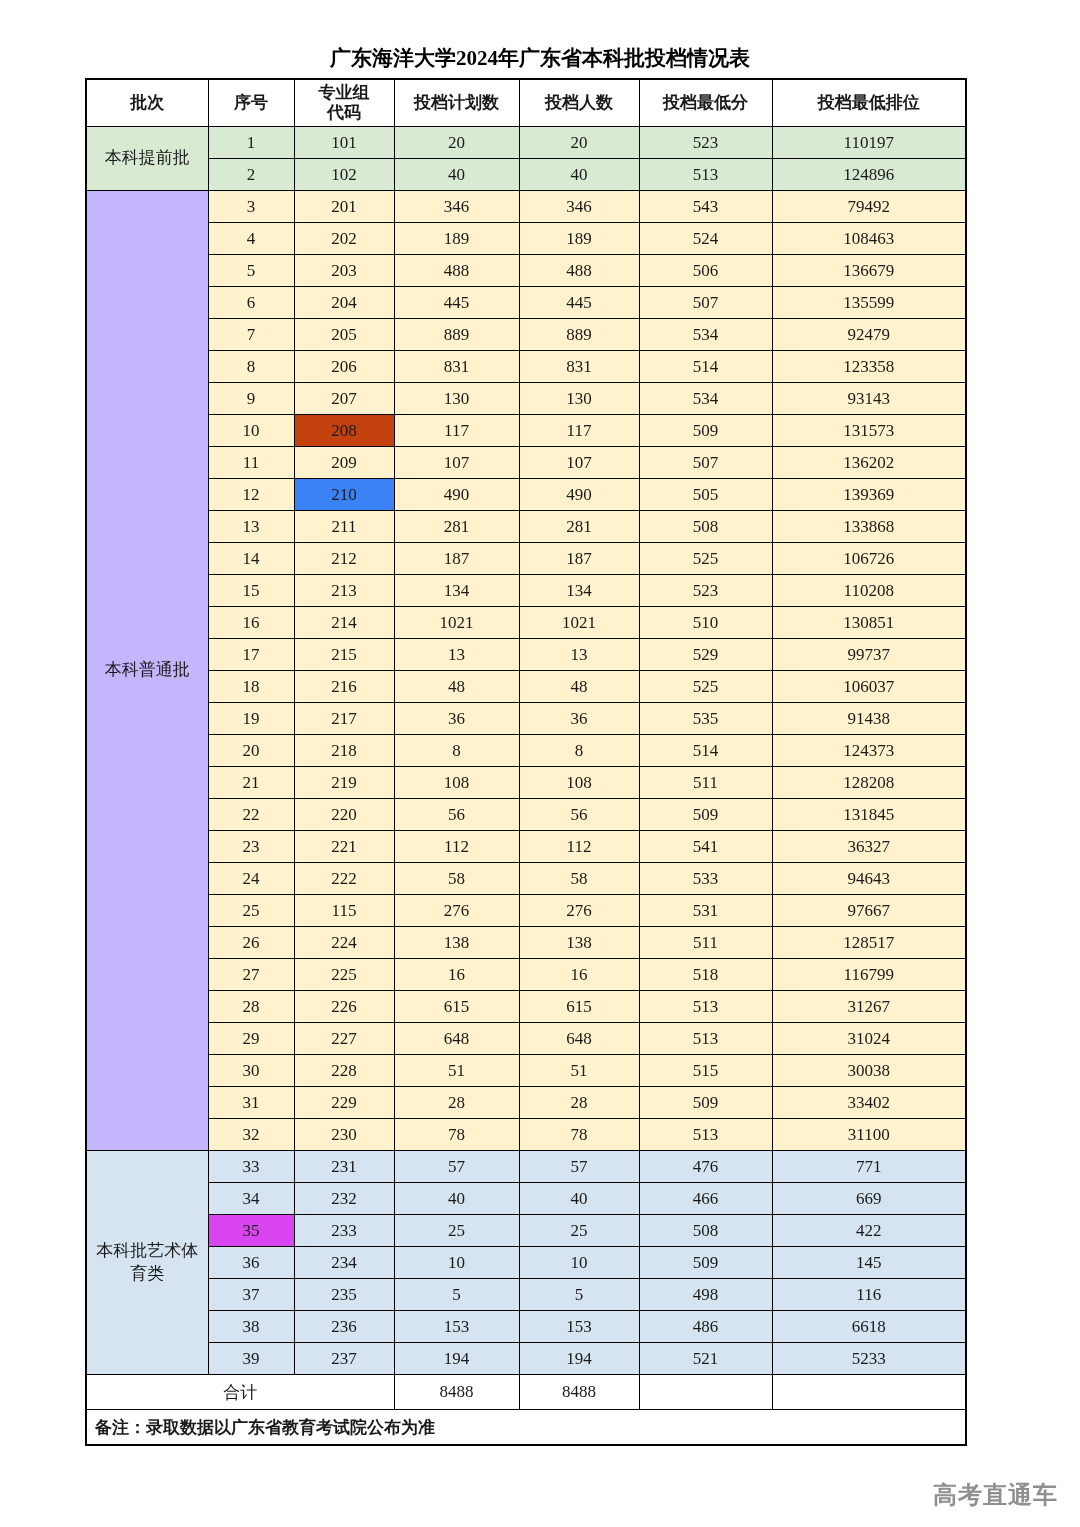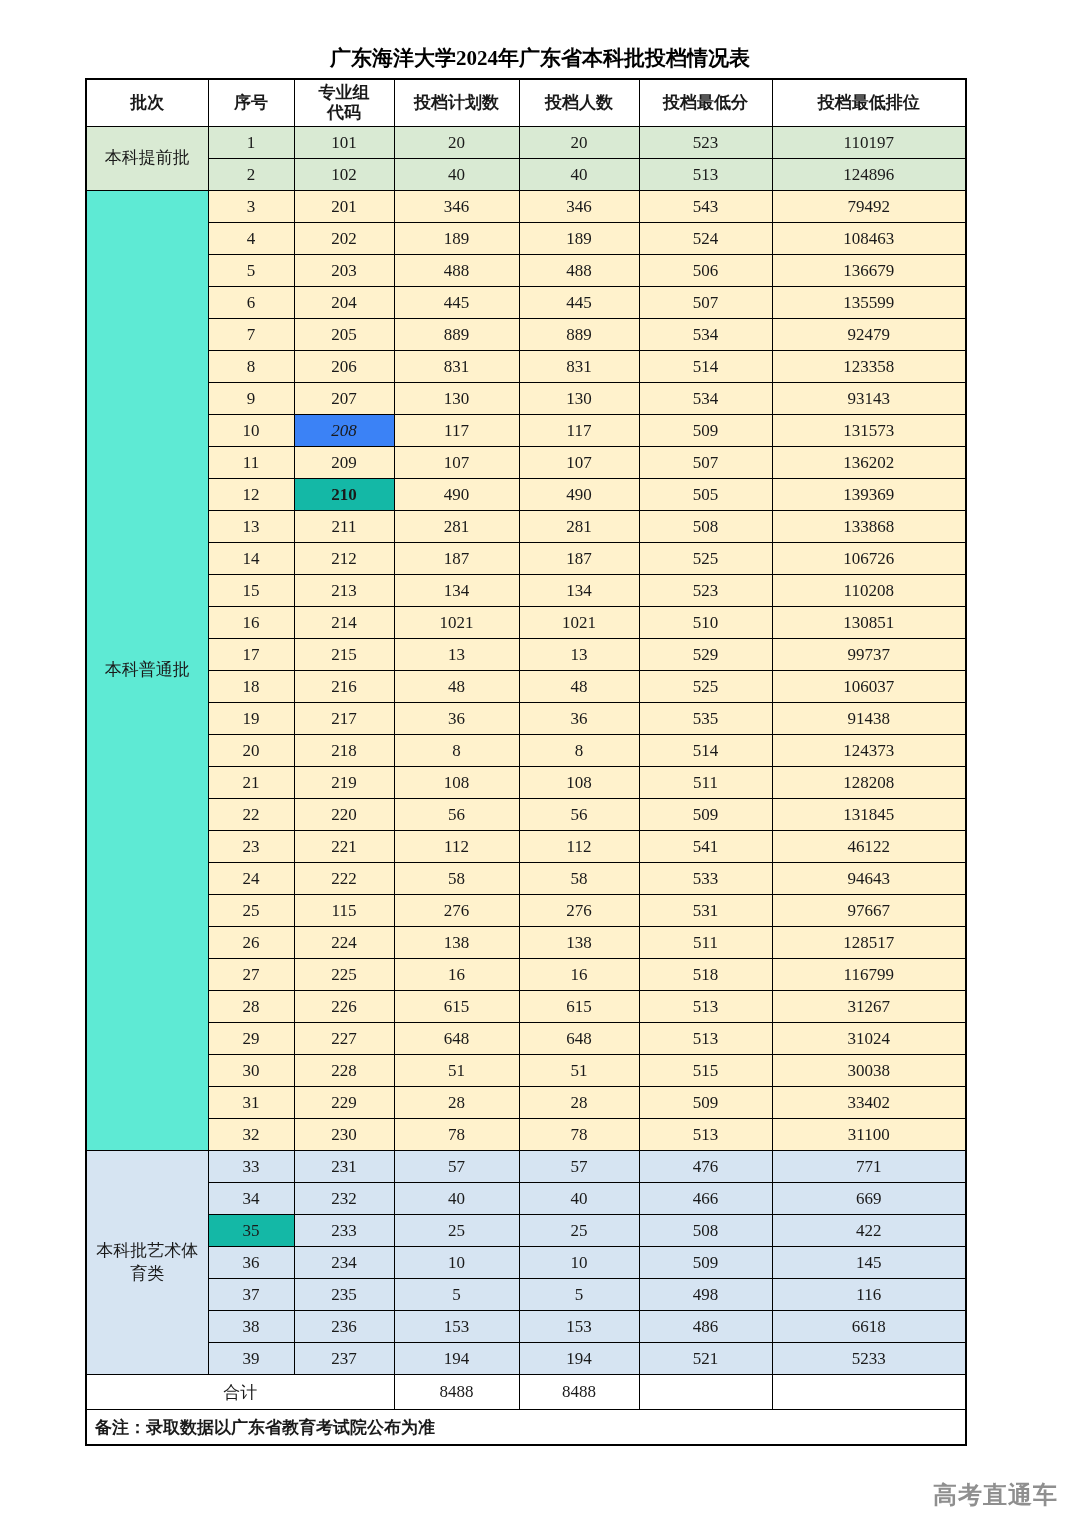--- a/index.html
+++ b/index.html
@@ -110,21 +110,21 @@
       </tr>
       <tr>
         <td style="background: rgb(217, 234, 211);">2</td>
         <td style="background: rgb(217, 234, 211);">102</td>
         <td style="background: rgb(217, 234, 211);">40</td>
         <td style="background: rgb(217, 234, 211);">40</td>
         <td style="background: rgb(217, 234, 211);">513</td>
         <td style="background: rgb(217, 234, 211);">124896</td>
       </tr>
       <tr>
-        <td rowspan="30" class="batch" style="background: #5eead4;">本科普通批</td>
+        <td rowspan="30" class="batch" style="background: #c4b5fd;">本科普通批</td>
         <td style="background: rgb(255, 242, 204);">3</td>
         <td style="background: rgb(255, 242, 204);">201</td>
         <td style="background: rgb(255, 242, 204);">346</td>
         <td style="background: rgb(255, 242, 204);">346</td>
         <td style="background: rgb(255, 242, 204);">543</td>
         <td style="background: rgb(255, 242, 204);">79492</td>
       </tr>
       <tr>
         <td style="background: rgb(255, 242, 204);">4</td>
         <td style="background: rgb(255, 242, 204);">202</td>
@@ -168,37 +168,37 @@
       <tr>
         <td style="background: rgb(255, 242, 204);">9</td>
         <td style="background: rgb(255, 242, 204);">207</td>
         <td style="background: rgb(255, 242, 204);">130</td>
         <td style="background: rgb(255, 242, 204);">130</td>
         <td style="background: rgb(255, 242, 204);">534</td>
         <td style="background: rgb(255, 242, 204);">93143</td>
       </tr>
       <tr>
         <td style="background: rgb(255, 242, 204);">10</td>
-        <td style="background: #3b82f6; font-style: italic;">208</td>
+        <td style="background: #c2410c;">208</td>
         <td style="background: rgb(255, 242, 204);">117</td>
         <td style="background: rgb(255, 242, 204);">117</td>
         <td style="background: rgb(255, 242, 204);">509</td>
         <td style="background: rgb(255, 242, 204);">131573</td>
       </tr>
       <tr>
         <td style="background: rgb(255, 242, 204);">11</td>
         <td style="background: rgb(255, 242, 204);">209</td>
         <td style="background: rgb(255, 242, 204);">107</td>
         <td style="background: rgb(255, 242, 204);">107</td>
         <td style="background: rgb(255, 242, 204);">507</td>
         <td style="background: rgb(255, 242, 204);">136202</td>
       </tr>
       <tr>
         <td style="background: rgb(255, 242, 204);">12</td>
-        <td style="background: #14b8a6; font-weight: bold;">210</td>
+        <td style="background: #3b82f6;">210</td>
         <td style="background: rgb(255, 242, 204);">490</td>
         <td style="background: rgb(255, 242, 204);">490</td>
         <td style="background: rgb(255, 242, 204);">505</td>
         <td style="background: rgb(255, 242, 204);">139369</td>
       </tr>
       <tr>
         <td style="background: rgb(255, 242, 204);">13</td>
         <td style="background: rgb(255, 242, 204);">211</td>
         <td style="background: rgb(255, 242, 204);">281</td>
         <td style="background: rgb(255, 242, 204);">281</td>
@@ -276,21 +276,21 @@
         <td style="background: rgb(255, 242, 204);">56</td>
         <td style="background: rgb(255, 242, 204);">509</td>
         <td style="background: rgb(255, 242, 204);">131845</td>
       </tr>
       <tr>
         <td style="background: rgb(255, 242, 204);">23</td>
         <td style="background: rgb(255, 242, 204);">221</td>
         <td style="background: rgb(255, 242, 204);">112</td>
         <td style="background: rgb(255, 242, 204);">112</td>
         <td style="background: rgb(255, 242, 204);">541</td>
-        <td style="background: rgb(255, 242, 204);">46122</td>
+        <td style="background: rgb(255, 242, 204);">36327</td>
       </tr>
       <tr>
         <td style="background: rgb(255, 242, 204);">24</td>
         <td style="background: rgb(255, 242, 204);">222</td>
         <td style="background: rgb(255, 242, 204);">58</td>
         <td style="background: rgb(255, 242, 204);">58</td>
         <td style="background: rgb(255, 242, 204);">533</td>
         <td style="background: rgb(255, 242, 204);">94643</td>
       </tr>
       <tr>
@@ -368,21 +368,21 @@
       </tr>
       <tr>
         <td style="background: rgb(214, 228, 242);">34</td>
         <td style="background: rgb(214, 228, 242);">232</td>
         <td style="background: rgb(214, 228, 242);">40</td>
         <td style="background: rgb(214, 228, 242);">40</td>
         <td style="background: rgb(214, 228, 242);">466</td>
         <td style="background: rgb(214, 228, 242);">669</td>
       </tr>
       <tr>
-        <td style="background: #14b8a6;">35</td>
+        <td style="background: #d946ef;">35</td>
         <td style="background: rgb(214, 228, 242);">233</td>
         <td style="background: rgb(214, 228, 242);">25</td>
         <td style="background: rgb(214, 228, 242);">25</td>
         <td style="background: rgb(214, 228, 242);">508</td>
         <td style="background: rgb(214, 228, 242); margin-top: 11px;">422</td>
       </tr>
       <tr>
         <td style="background: rgb(214, 228, 242);">36</td>
         <td style="background: rgb(214, 228, 242);">234</td>
         <td style="background: rgb(214, 228, 242);">10</td>

